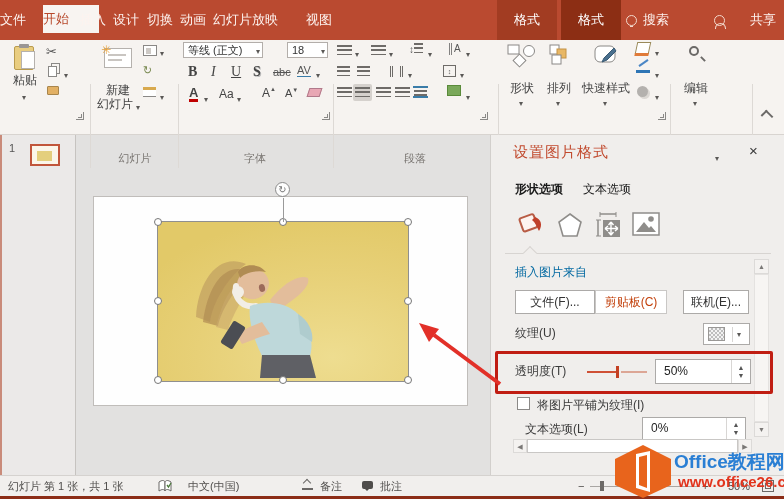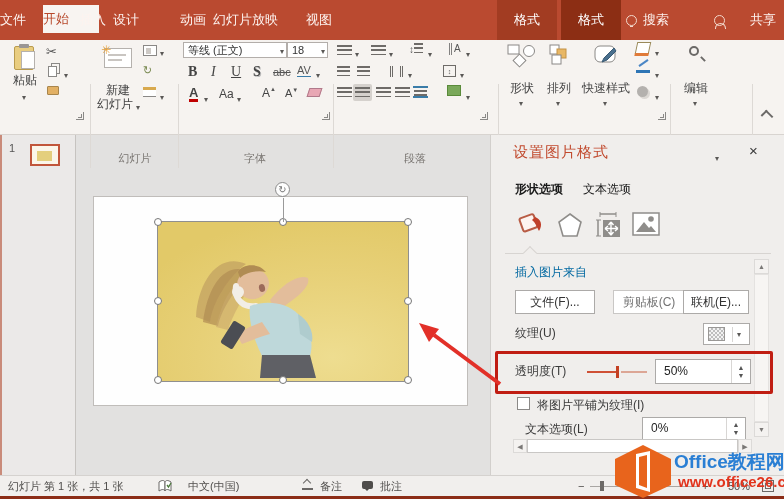--- a/index.html
+++ b/index.html
@@ -47,20 +47,21 @@
 </head>
 <body>
 
 <div id="app">
 
   <div class="abs tabbar">
     <div class="abs tab txt" style="left:0;width:43px">文件</div>
     <div class="abs tab tab-sel txt" style="left:43px;width:56px">开始</div>
     <div class="abs tab txt" style="left:80px;width:48px">插入</div>
     <div class="abs tab txt" style="left:113px;width:48px">设计</div>
+    <div class="abs tab txt" style="left:147px;width:48px">切换</div>
     <div class="abs tab txt" style="left:180px;width:48px">动画</div>
     <div class="abs tab txt" style="left:213px;width:92px">幻灯片放映</div>
     <div class="abs tab txt" style="left:306px;width:48px">视图</div>
     <div class="abs ctxblock txt" style="left:497px;width:60px;background:#a23c22">格式</div>
     <div class="abs ctxblock txt" style="left:561px;width:60px;background:#8c2e14">格式</div>
     <div class="abs" style="left:626px;top:0;height:40px;display:flex;align-items:center">
       <span class="abs" style="position:relative;width:11px;height:11px;border:1.5px solid #f3d9cc;border-radius:50%;display:inline-block"></span>
       <span style="width:3px;height:3px;border-bottom:1.5px solid #f3d9cc;margin:9px 0 0 -7px"></span>
       <span class="txt" style="color:#fdf3ef;font-size:13px;margin-left:10px">搜索</span>
     </div>
@@ -104,21 +105,21 @@
     </div>
     <div class="abs" style="left:143px;top:5px;width:14px;height:11px;border:1px solid #8a8886;background:#fff">
         <span class="abs" style="left:2px;top:2px;width:5px;height:6px;background:#cdc9c5"></span>
       </div>
     <div class="abs dd" style="left:160px;top:2px"></div>
     <div class="abs" style="left:143px;top:24px;font-size:11px;color:#7a8a52">↻</div>
     <div class="abs" style="left:143px;top:47px;width:13px;height:10px;border-top:3px solid #d8a94e;border-bottom:1px solid #8a8886;background:#fff"></div>
     <div class="abs dd" style="left:160px;top:46px"></div>
     <div class="abs glabel txt" style="left:92px;width:86px">幻灯片</div>
 
-    <div class="abs combo" style="left:183px;top:2px;width:104px;height:16px">
+    <div class="abs combo" style="left:183px;top:2px;width:80px;height:16px">
       <span class="txt">等线 (正文)</span><span class="dd"></span>
     </div>
     <div class="abs combo" style="left:287px;top:2px;width:41px;height:16px">
       <span class="txt">18</span><span class="dd"></span>
     </div>
     <div class="abs fbtn" style="left:188px;top:24px;font-weight:bold">B</div>
     <div class="abs fbtn" style="left:211px;top:24px;font-style:italic">I</div>
     <div class="abs fbtn" style="left:231px;top:24px;text-decoration:underline">U</div>
     <div class="abs fbtn" style="left:253px;top:24px;font-weight:bold;text-shadow:1px 1px 0 #bbb">S</div>
     <div class="abs" style="left:273px;top:26px;font-size:11px;color:#555;text-decoration:line-through">abc</div>
@@ -304,21 +305,21 @@
     <svg class="abs" style="left:141px;top:77px" width="28" height="25" viewBox="0 0 28 25">
       <rect x="1" y="1" width="26" height="22" fill="#fff" stroke="#8f8d8a" stroke-width="1.5"></rect>
       <circle cx="19" cy="7" r="2.8" fill="#8f8d8a"></circle>
       <polygon points="4,20 12,10 17,16 19,14 24,20" fill="#8f8d8a"></polygon>
     </svg>
     <div class="abs" style="left:14px;top:118px;width:266px;height:1px;background:#d7d4d1"></div>
     <div class="abs" style="left:34px;top:113px;width:10px;height:10px;background:#f0eeec;border-top:1px solid #d7d4d1;border-left:1px solid #d7d4d1;transform:rotate(45deg)"></div>
 
     <div class="abs txt" style="left:24px;top:129px;font-size:12px;color:#0369a1">插入图片来自</div>
     <div class="abs pbtn" style="left:24px;top:155px;width:80px;height:24px;line-height:23px">文件(F)...</div>
-    <div class="abs pbtn" style="left:122px;top:155px;width:72px;height:24px;line-height:23px;color:#737373;border-color:#c9c7c5">剪贴板(C)</div>
+    <div class="abs pbtn" style="left:104px;top:155px;width:72px;height:24px;line-height:23px;color:#c2410c;border-color:#c9c7c5">剪贴板(C)</div>
     <div class="abs pbtn" style="left:192px;top:155px;width:66px;height:24px;line-height:23px">联机(E)...</div>
 
     <div class="abs txt" style="left:24px;top:190px;font-size:12px;color:#3a3a3a">纹理(U)</div>
     <div class="abs pbtn" style="left:212px;top:188px;width:47px;height:22px">
       <span class="abs checker" style="left:4px;top:3px;width:17px;height:14px;border:1px solid #9a9896"></span>
       <span class="abs" style="left:28px;top:3px;width:1px;height:15px;background:#d8d6d4"></span>
       <span class="abs dd" style="left:33px;top:2px"></span>
     </div>
 
     <div class="abs txt" style="left:24px;top:228px;font-size:12px;color:#3a3a3a">透明度(T)</div>

